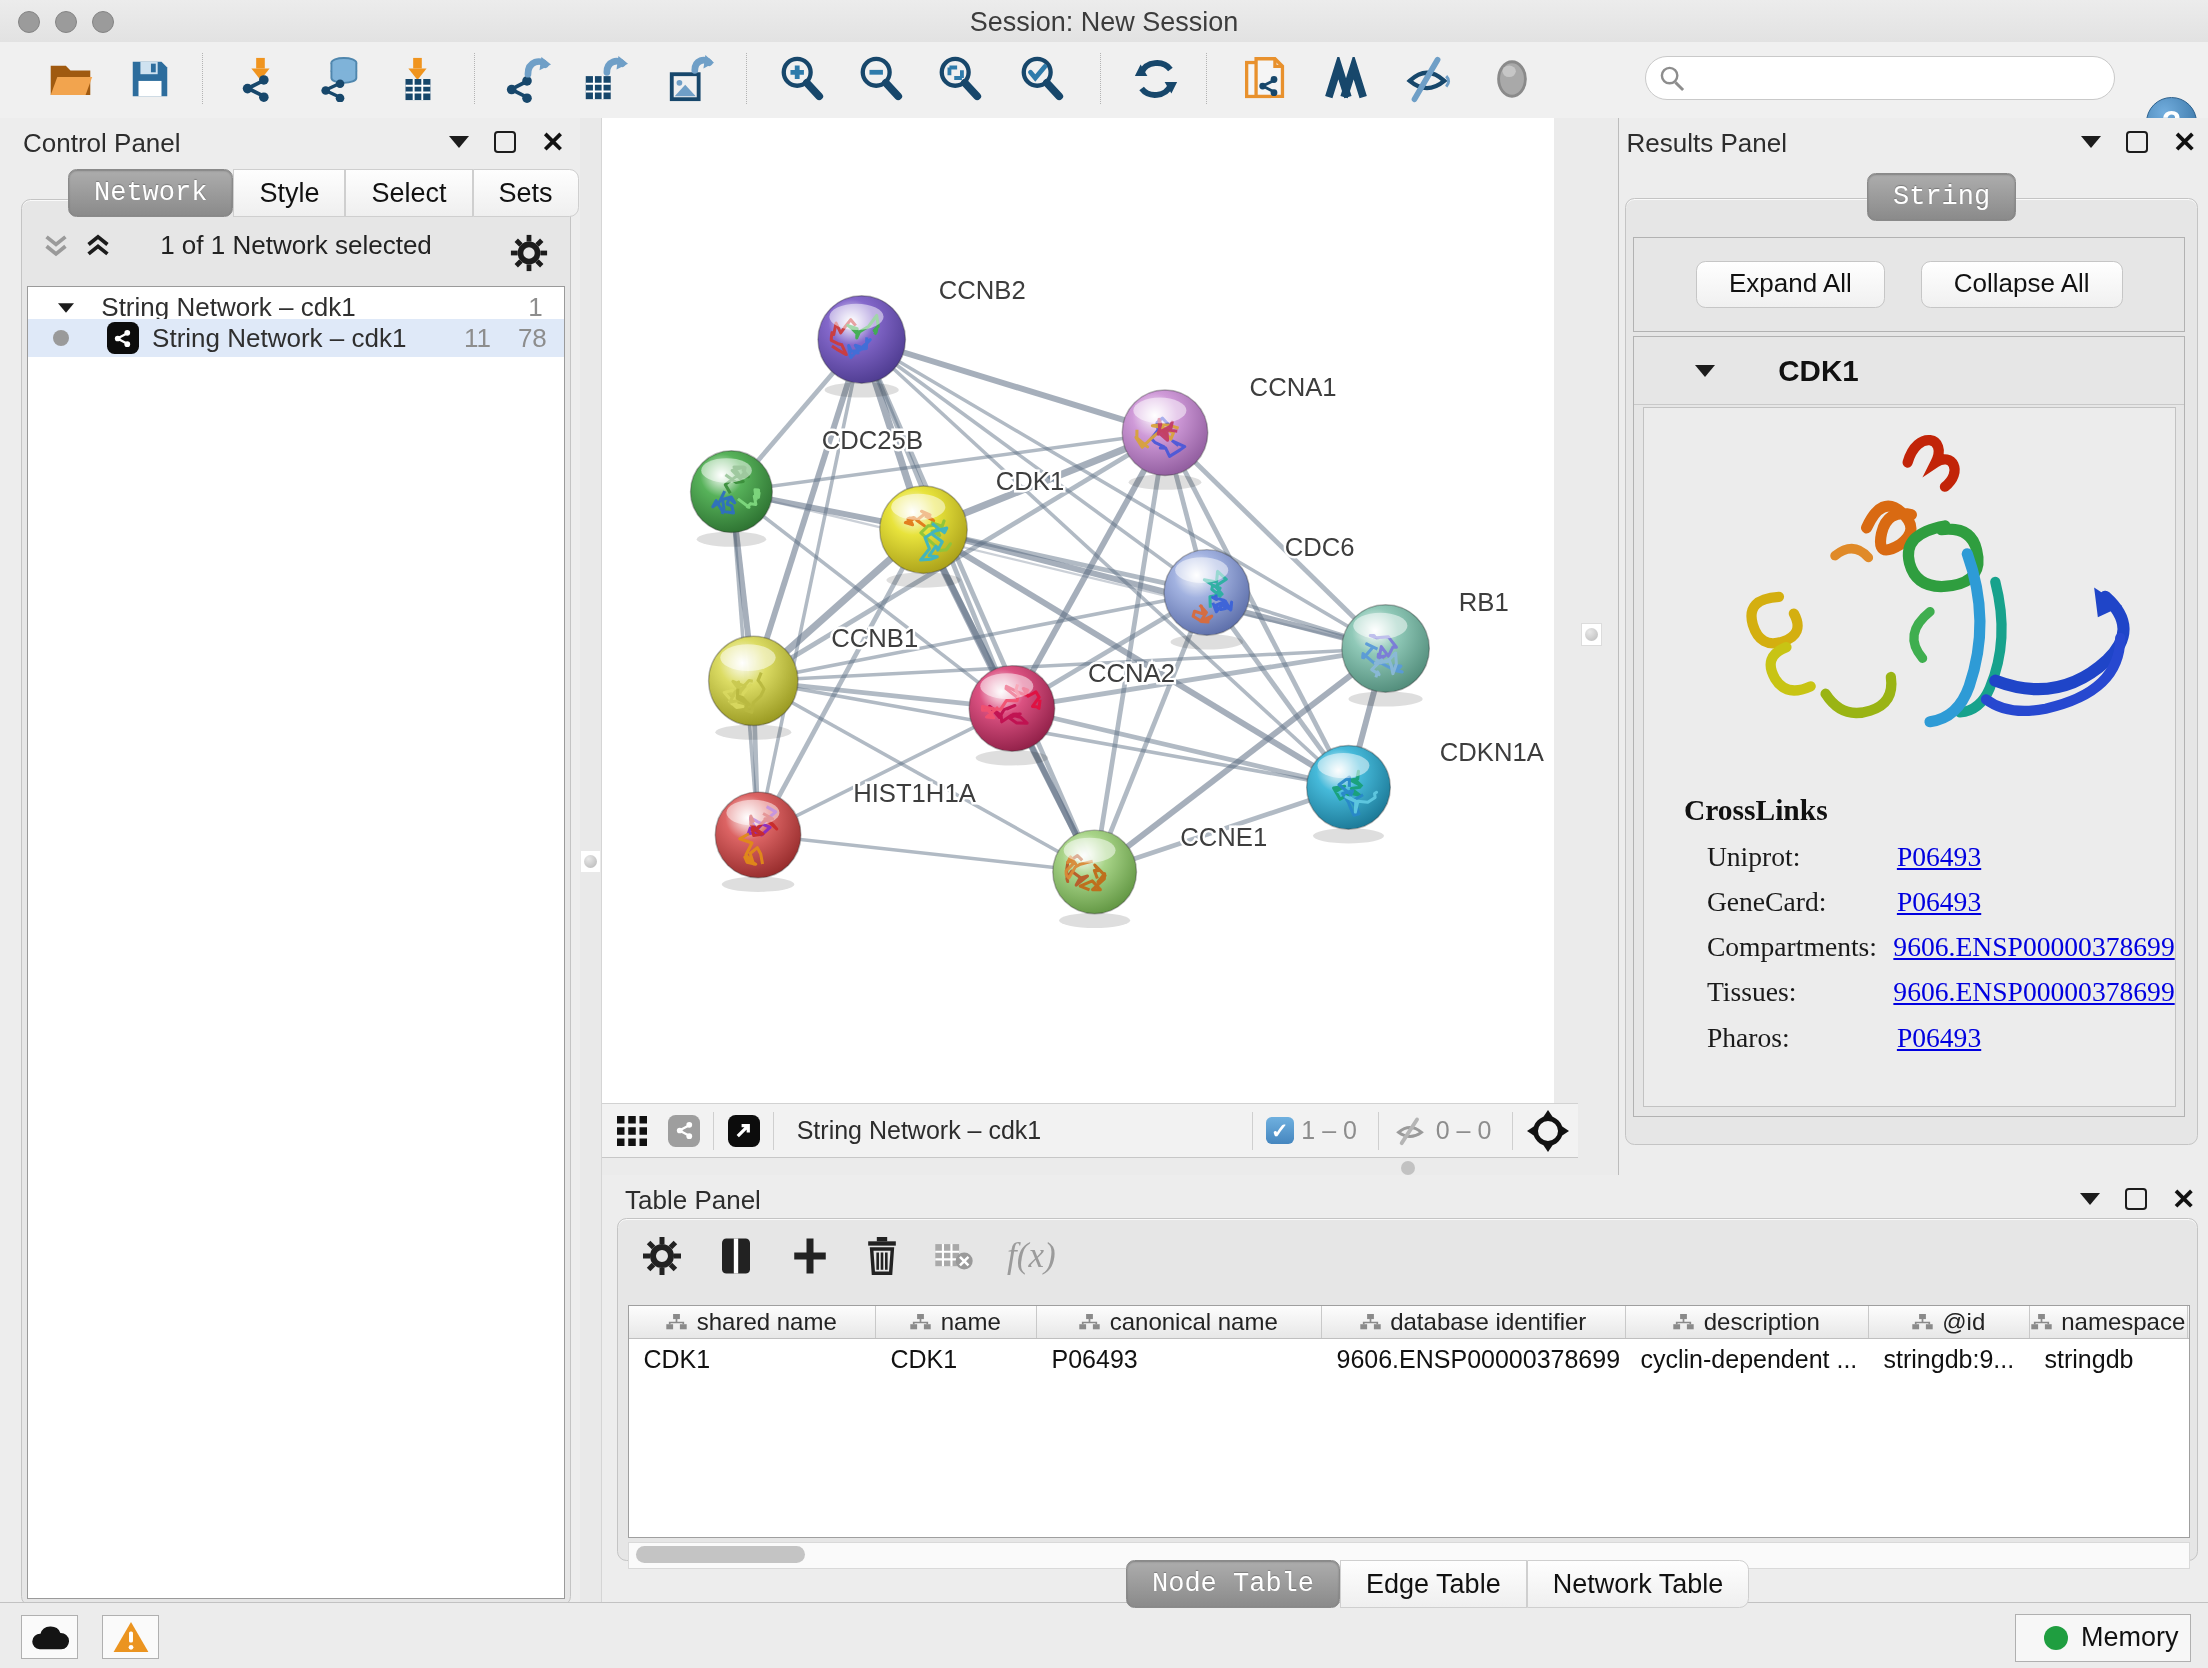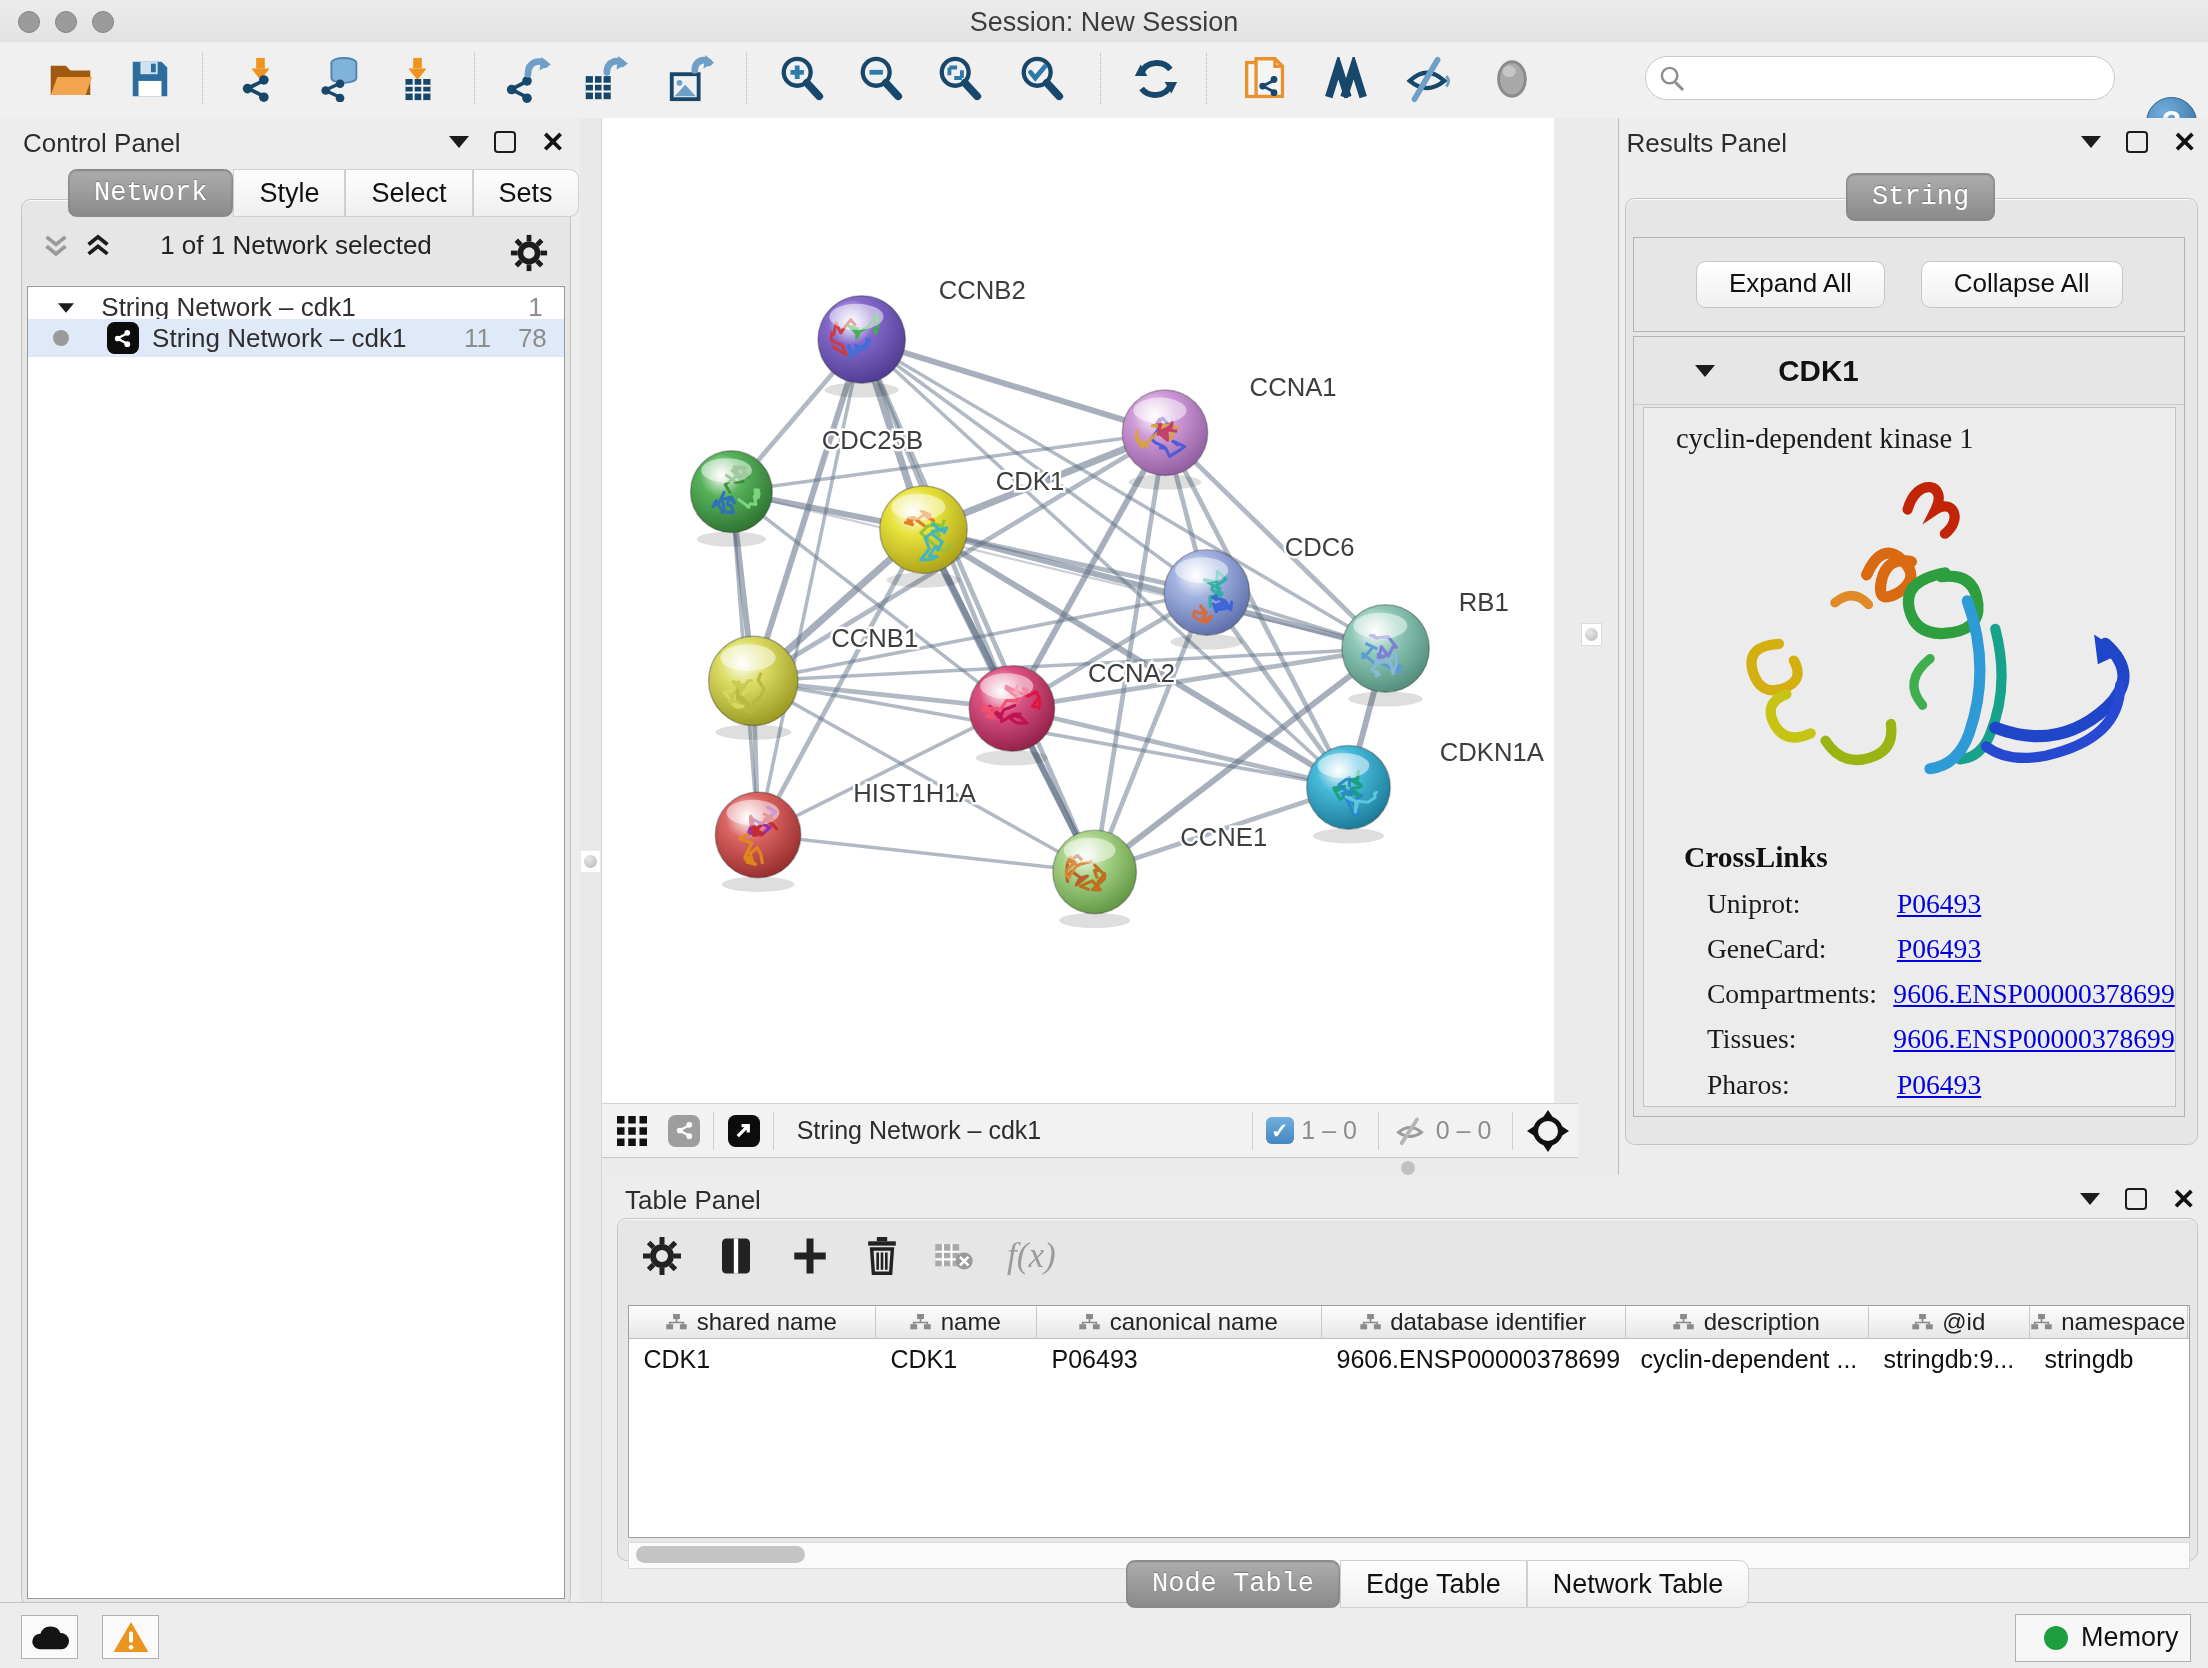--- a/index.html
+++ b/index.html
@@ -61,21 +61,21 @@
     border-top:1px solid #d2d2d2;border-bottom:1px solid #c7c7c7;display:flex;align-items:center;}
   .nf-sep{width:0;border-left:1px solid #cfcfcf;height:38px;margin:0 13.3px;}
   .nf-label{font-size:25px;color:#2d2d2d;margin-left:9.5px;}
   .nf-count{font-size:25px;color:#8d8d8d;margin:0 7.6px;}
   .checkbox{width:27.6px;height:27.6px;border-radius:5.7px;background:linear-gradient(#6fb0df,#4586bf);
     color:#fff;font-size:21px;font-weight:bold;display:flex;align-items:center;justify-content:center;}
   .netstrip{position:absolute;left:0;top:1041px;width:976px;height:16px;}
   .pill{position:absolute;left:799px;top:1.9px;width:14.3px;height:14.3px;border-radius:50%;background:#c2c2c2;}
   
   .results-panel{position:absolute;left:1618px;top:118px;width:591px;height:1057px;background:#ededed;border-left:1.9px solid #bcbcbc;}
-  .rp-tab{position:absolute;left:227px;top:55px;z-index:3;}
+  .rp-tab{position:absolute;left:248px;top:55px;z-index:3;}
   .rp-groove{left:5.7px;top:80px;width:571px;height:945px;}
   .rp-box1{position:absolute;left:7.6px;top:38px;width:550px;height:93px;border:1.9px solid #b2b2b2;
     display:flex;align-items:center;justify-content:center;gap:36px;}
   .rp-btn{height:45px;line-height:43px;padding:0 32px;background:linear-gradient(#ffffff,#f0f0f0);
     border:1.9px solid #c6c6c6;border-radius:9.5px;font-size:26px;color:#111;}
   .rp-box2{position:absolute;left:7.6px;top:137px;width:550px;height:779px;border:1.9px solid #b2b2b2;}
   .rp-gene-row{position:absolute;left:0;top:0;right:0;height:67px;border-bottom:1px solid #c9c9c9;
     display:flex;align-items:center;}
   .rp-gene{font-size:29.5px;font-weight:bold;color:#111;margin-left:63px;}
   .rp-inner{position:absolute;left:8.6px;top:70px;right:8.6px;bottom:9.5px;border:1.9px solid #c2c2c2;background:#ececec;
@@ -707,21 +707,20 @@
       <div class="rp-box1">
         <span class="rp-btn">Expand All</span>
         <span class="rp-btn">Collapse All</span>
       </div>
       <div class="rp-box2">
         <div class="rp-gene-row">
           <span class="tri-down" style="margin-left:61px"></span>
           <span class="rp-gene">CDK1</span>
         </div>
         <div class="rp-inner">
-          <div class="rp-desc">cyclin-dependent kinase 1</div>
           <div class="ribbonwrap">
             <svg width="495" height="373" viewBox="0 0 520 400">
               <g fill="none" stroke-linecap="round">
                 <path d="M258,52 C268,16 302,24 288,52 C306,40 318,62 298,78" stroke="#c22408" stroke-width="11"></path>
                 <path d="M214,122 q16,-36 38,-16 q20,18 -2,34 q-26,16 -20,-12 q6,-26 32,-20" stroke="#d96a12" stroke-width="12"></path>
                 <path d="M180,152 q20,-16 36,2" stroke="#e08a28" stroke-width="10"></path>
                 <path d="M120,196 q-36,2 -28,30 q8,26 32,18 q24,-8 12,-30" stroke="#d4af10" stroke-width="11"></path>
                 <path d="M128,250 q-26,10 -12,34 q12,20 38,8" stroke="#c8c414" stroke-width="11"></path>
                 <path d="M170,300 q18,28 48,18 q26,-8 22,-36" stroke="#9ab414" stroke-width="11"></path>
                 <path d="M298,120 q-46,8 -38,40 q8,30 46,24 q34,-6 26,-38 q-6,-26 -38,-22" stroke="#2f9e3f" stroke-width="12"></path>

